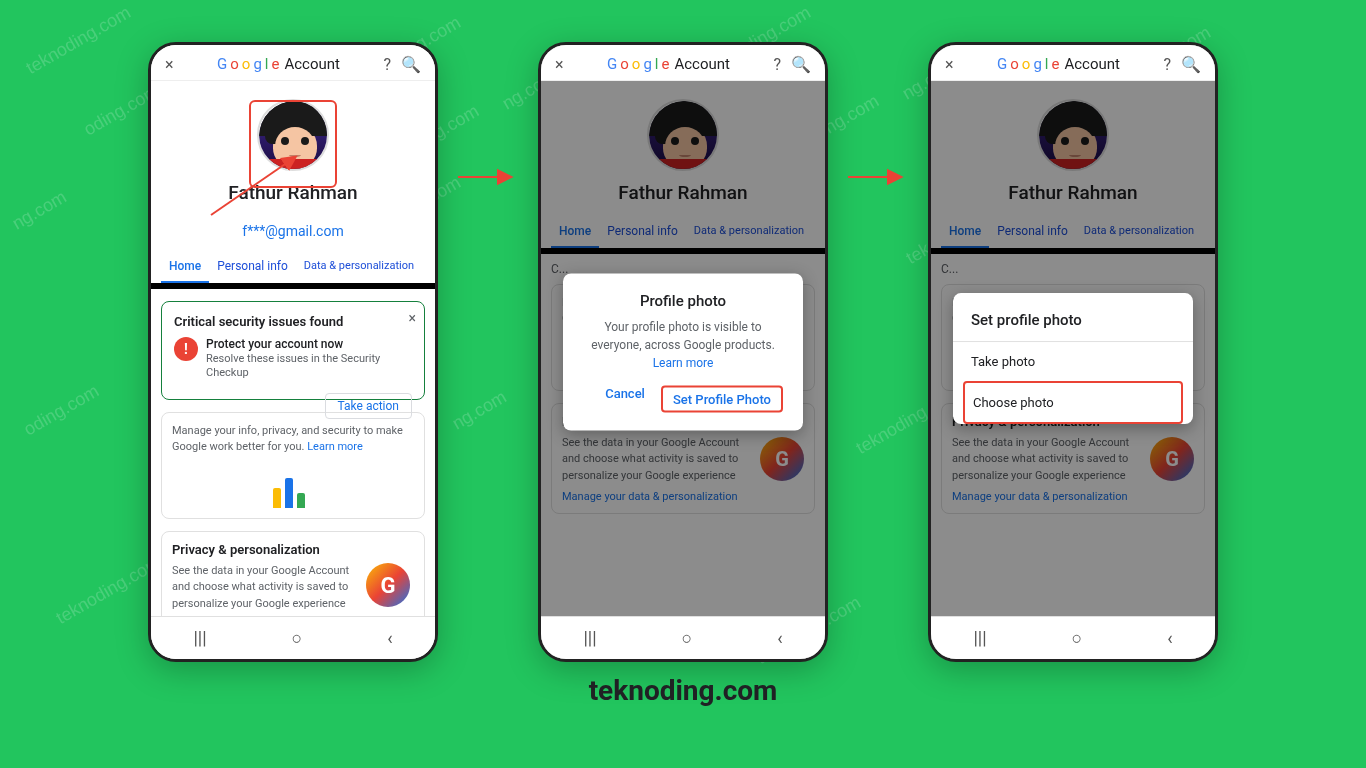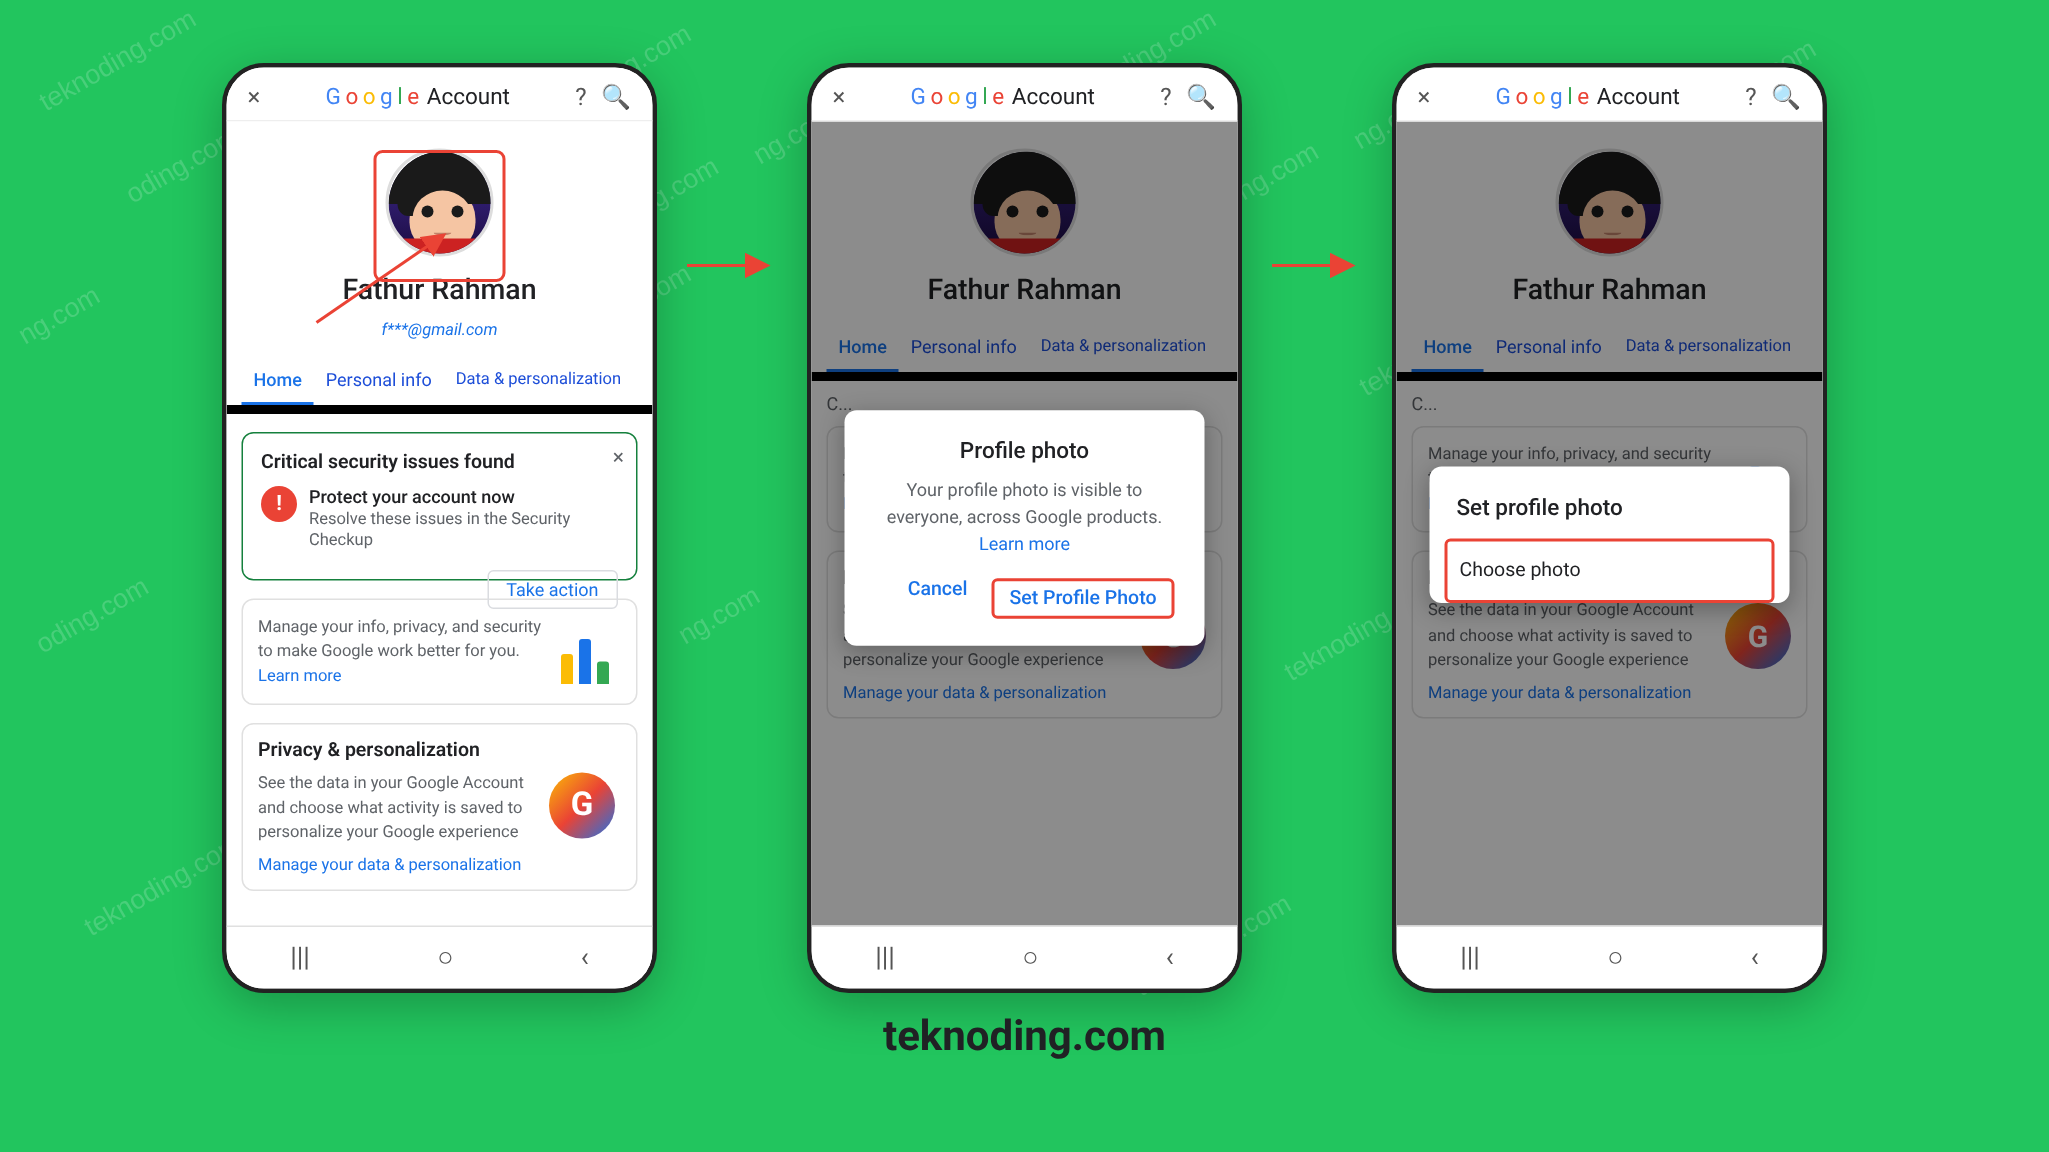--- a/index.html
+++ b/index.html
@@ -266,20 +266,21 @@
       line-height: 1.5;
     }
     .info-text a {
       color: #1a73e8;
       text-decoration: none;
     }
     .info-with-img {
       display: flex;
       align-items: center;
       gap: 8px;
+      flex-direction: column;
     }
 
     
     .privacy-card {
       margin: 0 10px 12px;
       padding: 10px;
       border: 1px solid #e0e0e0;
       border-radius: 8px;
     }
     .privacy-title {
@@ -518,21 +519,21 @@
               <div style="position:absolute;top:10px;left:6px;width:8px;height:8px;background:#1a1a1a;border-radius:50%;"></div>
               <div style="position:absolute;top:10px;right:6px;width:8px;height:8px;background:#1a1a1a;border-radius:50%;"></div>
 
               <div style="position:absolute;bottom:8px;left:50%;transform:translateX(-50%);width:12px;height:4px;border-bottom:2px solid #c0826a;border-radius:0 0 50% 50%;"></div>
             </div>
 
             <div style="position:absolute;bottom:0;left:0;right:0;height:14px;background:#cc2222;z-index:3;border-radius:0 0 50% 50%;"></div>
           </div>
         </div>
         <div class="profile-name">Fathur Rahman</div>
-        <div style="font-size:11px;color:#1a73e8;margin-top:9px;font-style:italic;">f***@gmail.com</div>
+        <div style="font-size:14px;color:#1a73e8;margin-top:19px;">f***@gmail.com</div>
       </div>
 
       <div class="tabs">
         <div class="tab active">Home</div>
         <div class="tab">Personal info</div>
         <div class="tab" style="font-size:11px;">Data &amp; personalization</div>
       </div>
 
       <div class="security-card">
         <div class="security-title">Critical security issues found</div>
@@ -750,20 +751,21 @@
         <div class="privacy-content">
           <div class="privacy-text">See the data in your Google Account and choose what activity is saved to personalize your Google experience</div>
           <div style="width:44px;height:44px;flex-shrink:0;border-radius:50%;background:linear-gradient(135deg,#fbbc05 0%,#ea4335 50%,#1a73e8 100%);display:flex;align-items:center;justify-content:center;color:#fff;font-weight:700;font-size:20px;">G</div>
         </div>
         <a class="privacy-link">Manage your data &amp; personalization</a>
       </div>
     </div>
 
     <div class="set-photo-dialog" style="z-index:15;">
       <div class="set-photo-title">Set profile photo</div>
+      <div class="set-photo-option">Take photo</div>
       <div class="set-photo-option choose-photo-outlined">Choose photo</div>
     </div>
 
     <div class="bottom-nav" style="position:relative;z-index:3;">
       <span class="nav-icon">|||</span>
       <span class="nav-icon">○</span>
       <span class="nav-icon">‹</span>
     </div>
   </div>
 

